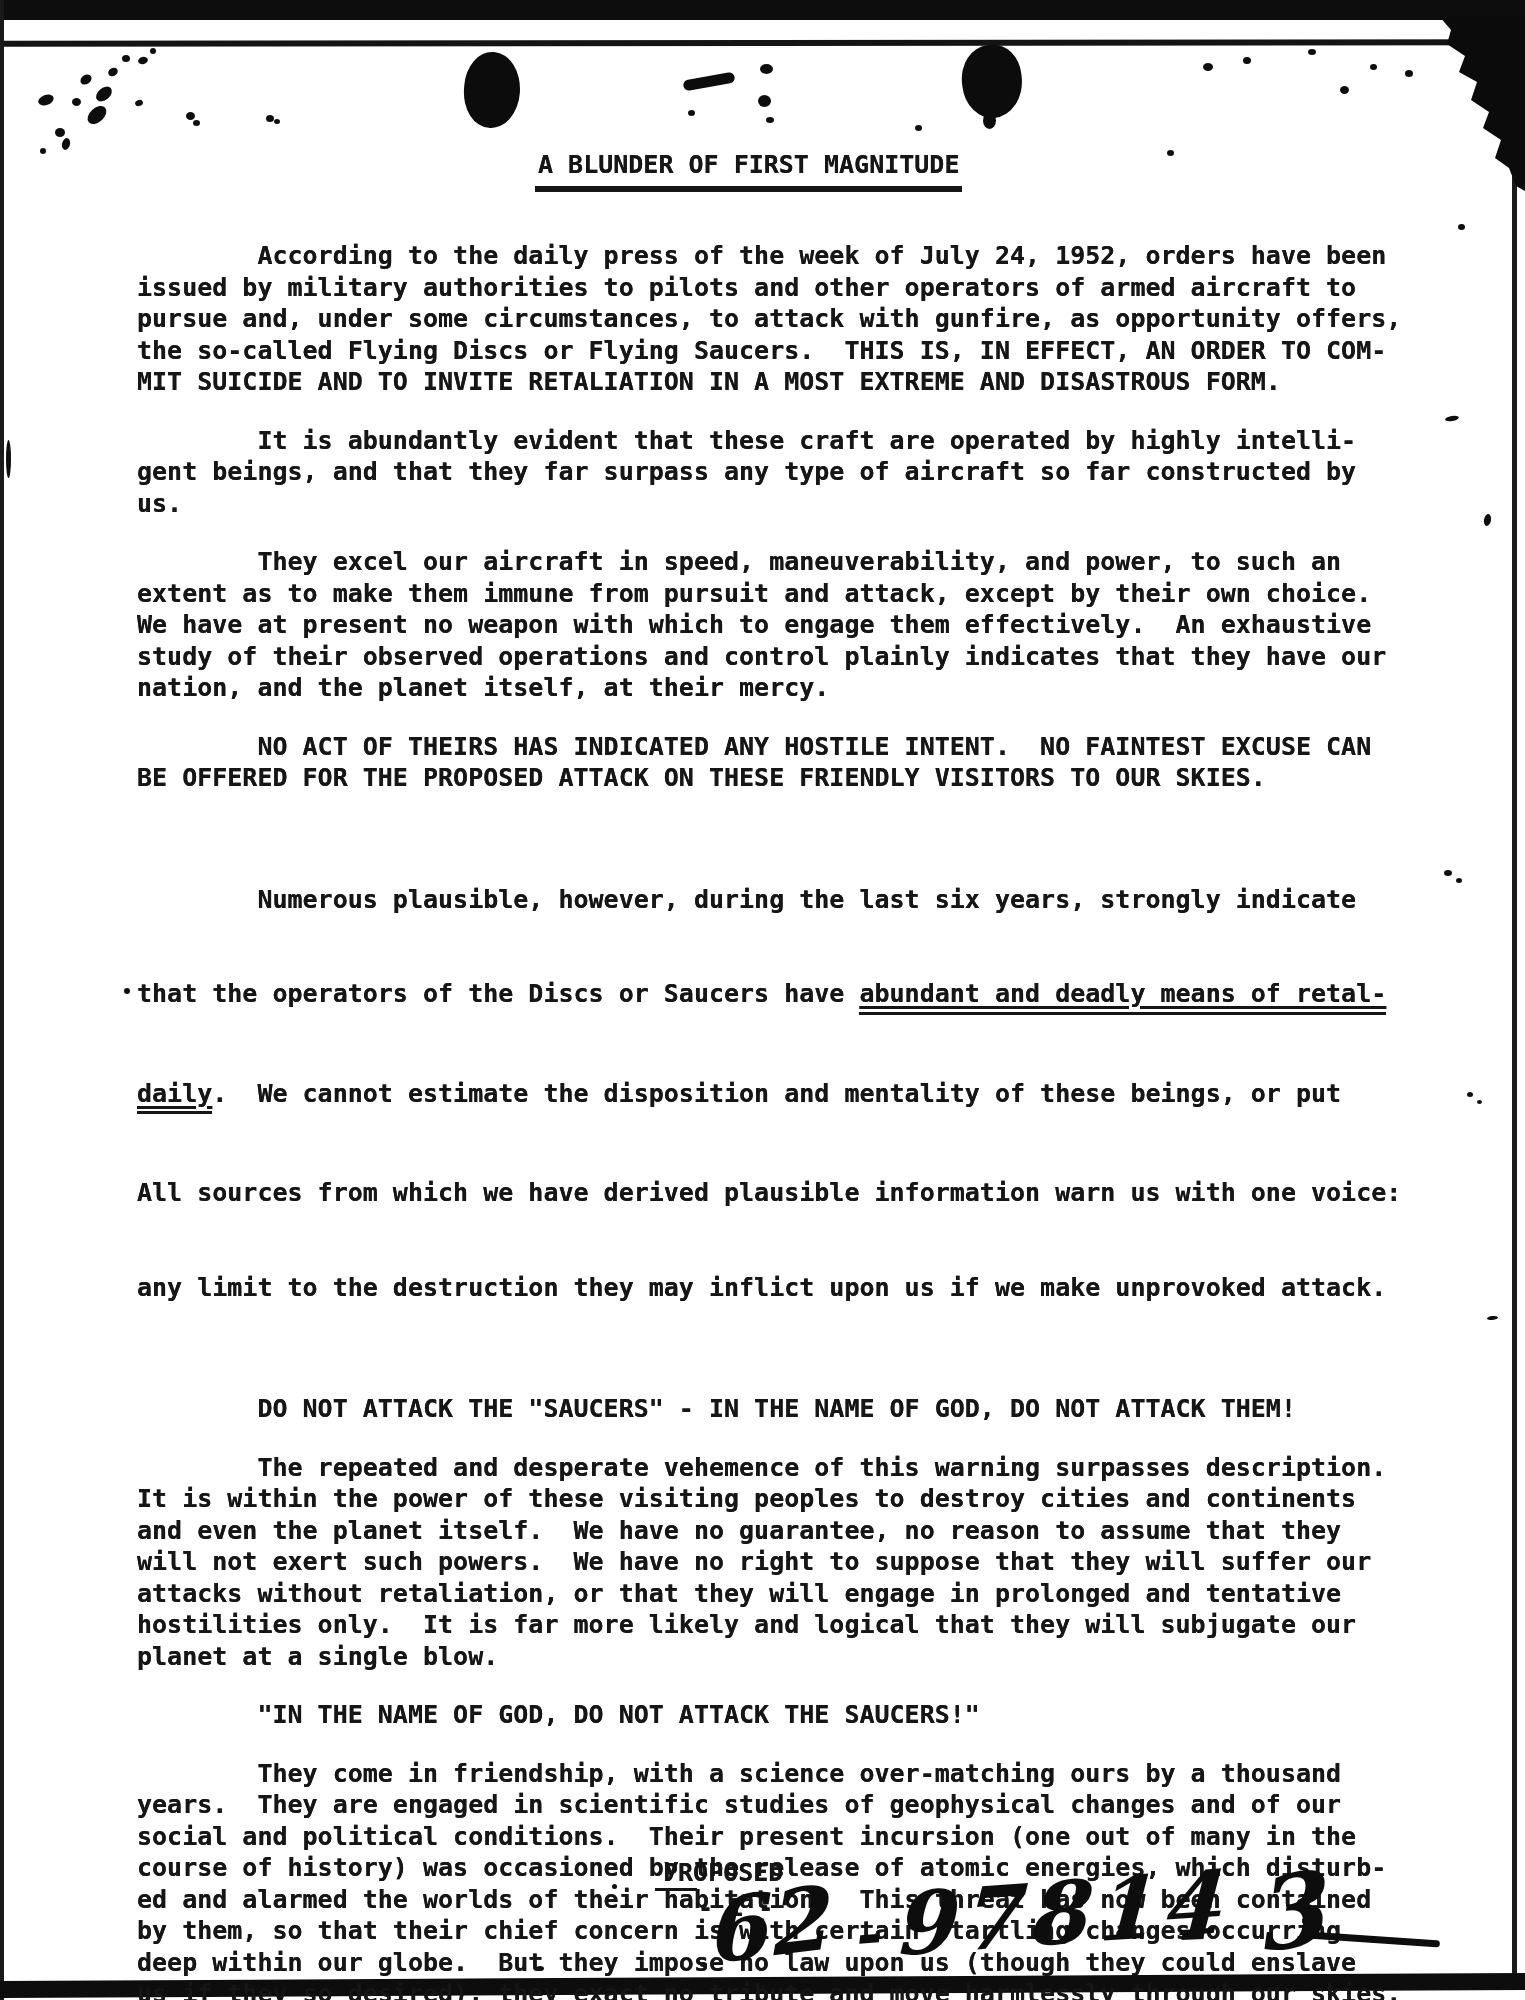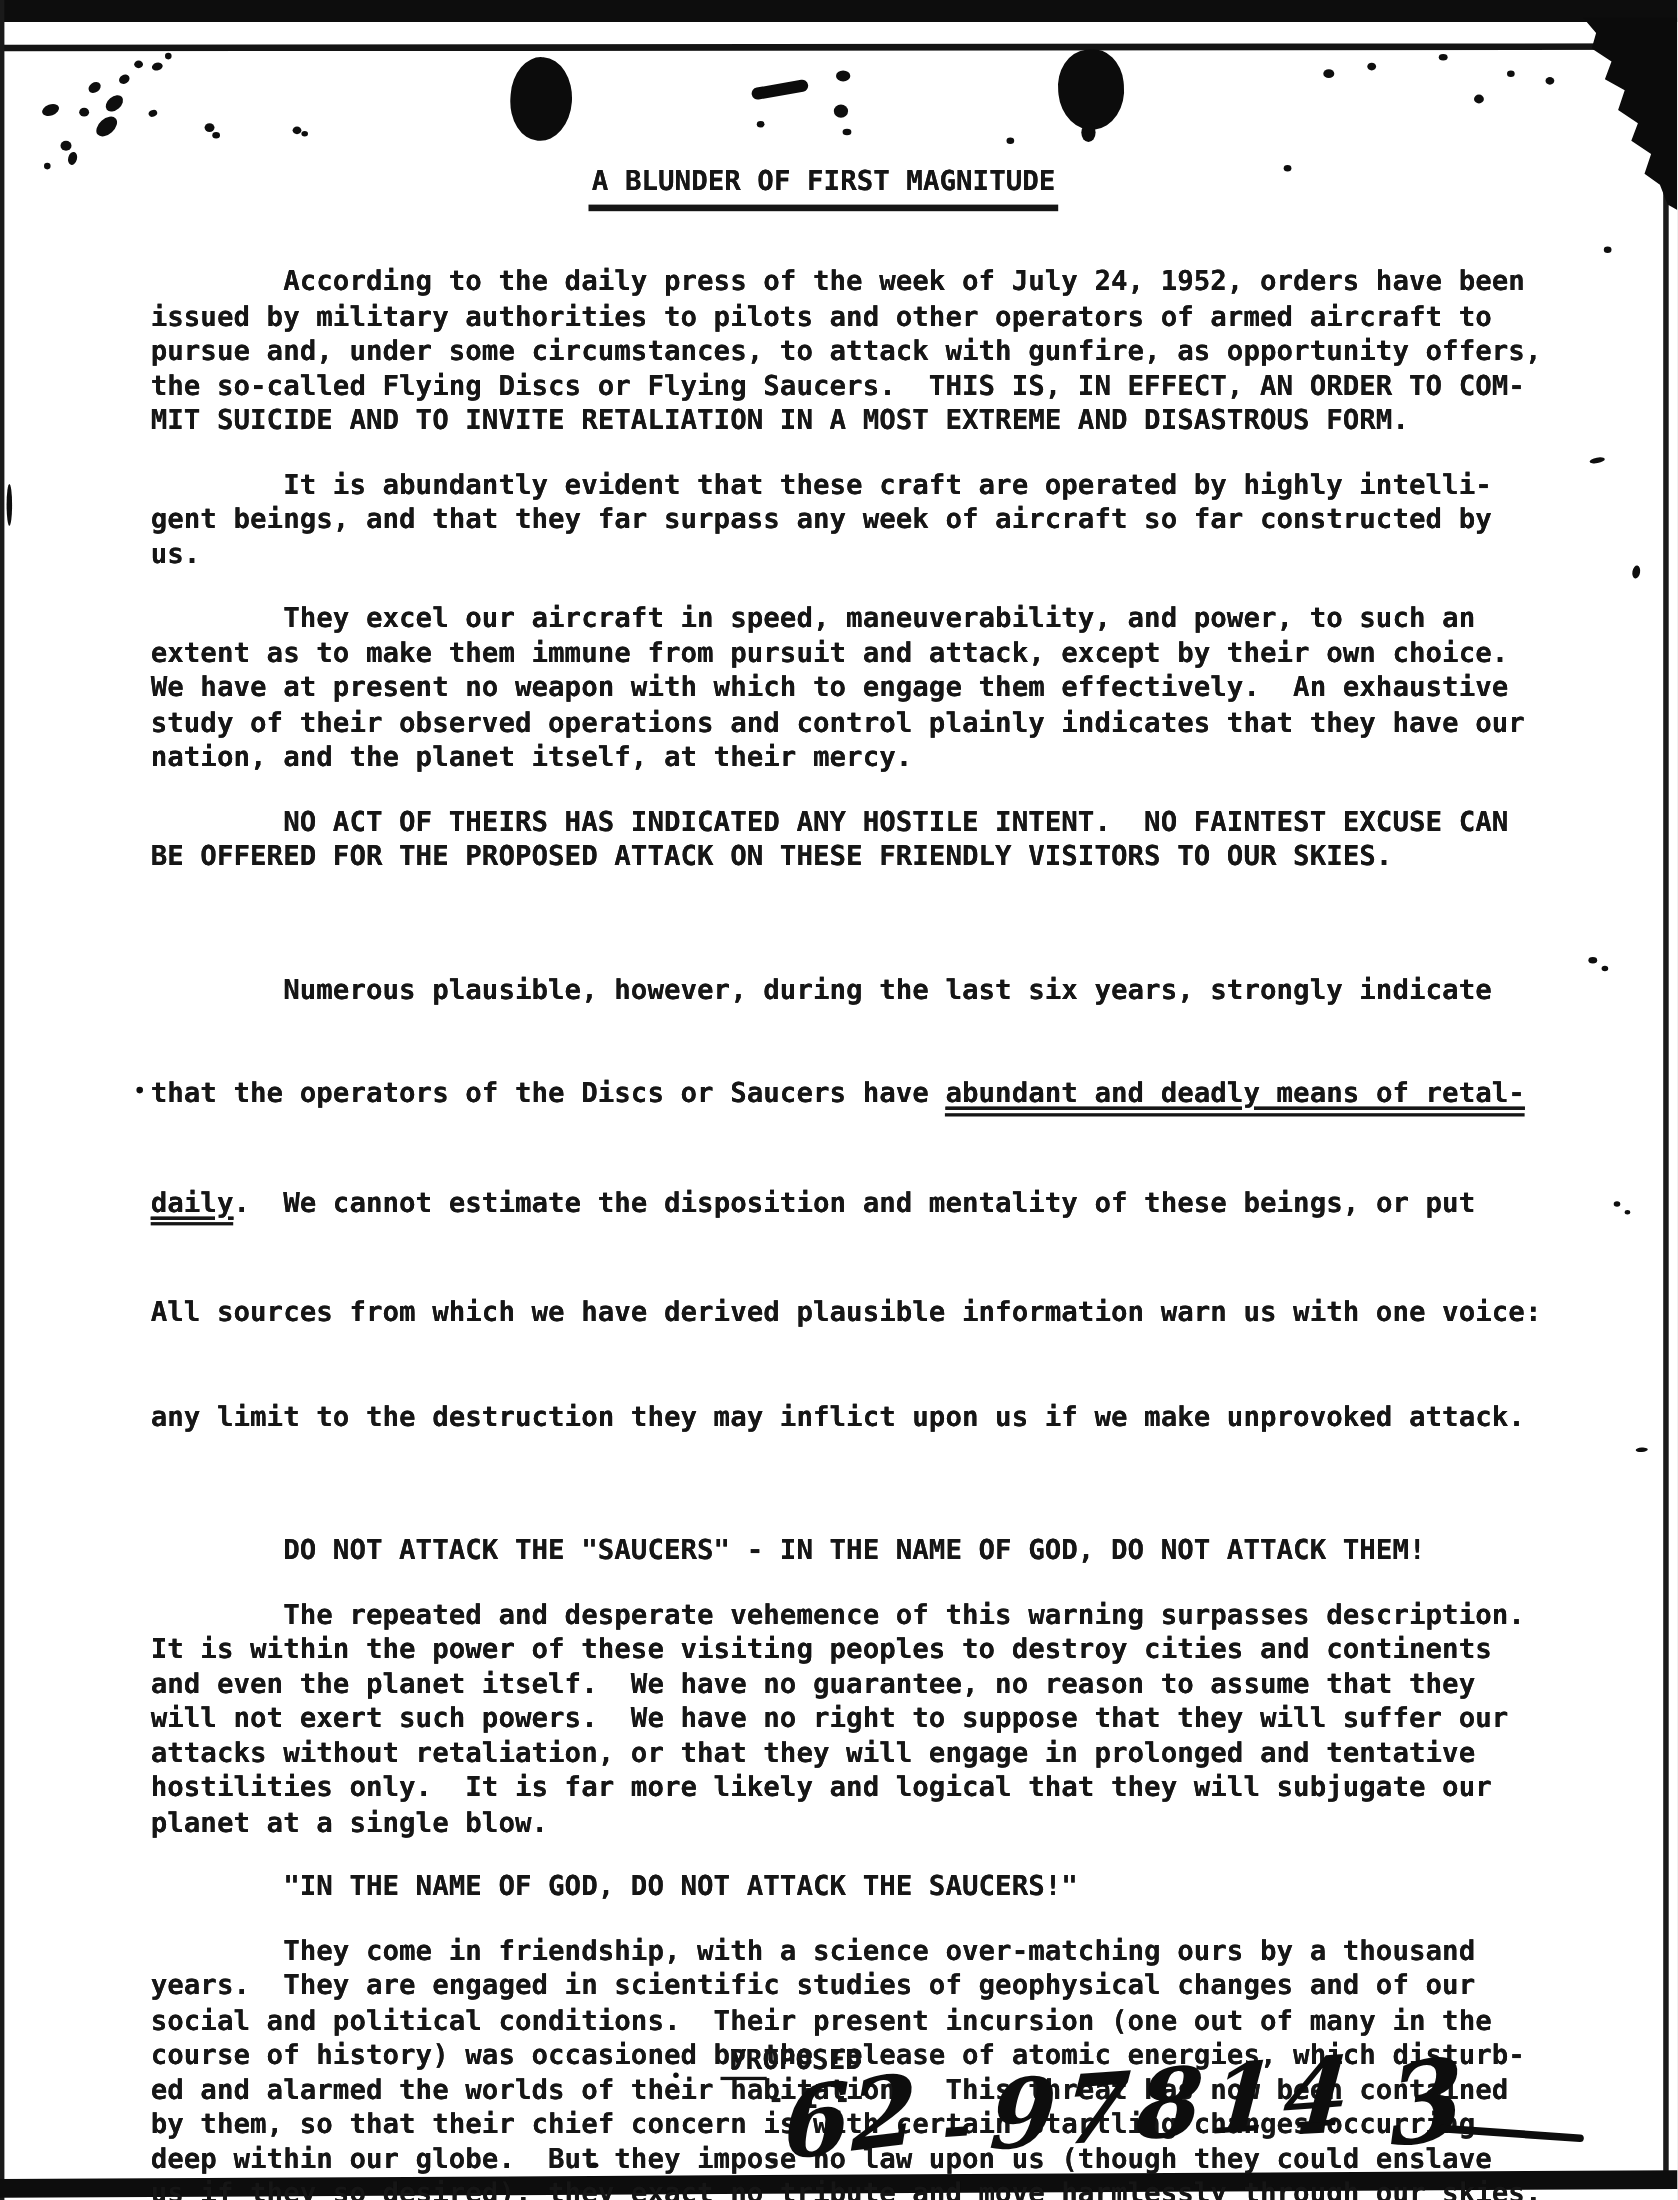--- a/index.html
+++ b/index.html
@@ -111,21 +111,21 @@
     <span class="title-text">A BLUNDER OF FIRST MAGNITUDE</span>
   </div>
 
   <div class="body-text typed">
     <div class="para">        According to the daily press of the week of July 24, 1952, orders have been
 issued by military authorities to pilots and other operators of armed aircraft to
 pursue and, under some circumstances, to attack with gunfire, as opportunity offers,
 the so-called Flying Discs or Flying Saucers.  THIS IS, IN EFFECT, AN ORDER TO COM-
 MIT SUICIDE AND TO INVITE RETALIATION IN A MOST EXTREME AND DISASTROUS FORM.</div>
     <div class="para">        It is abundantly evident that these craft are operated by highly intelli-
-gent beings, and that they far surpass any week of aircraft so far constructed by
+gent beings, and that they far surpass any type of aircraft so far constructed by
 us.</div>
     <div class="para">        They excel our aircraft in speed, maneuverability, and power, to such an
 extent as to make them immune from pursuit and attack, except by their own choice.
 We have at present no weapon with which to engage them effectively.  An exhaustive
 study of their observed operations and control plainly indicates that they have our
 nation, and the planet itself, at their mercy.</div>
     <div class="para">        NO ACT OF THEIRS HAS INDICATED ANY HOSTILE INTENT.  NO FAINTEST EXCUSE CAN
 BE OFFERED FOR THE PROPOSED ATTACK ON THESE FRIENDLY VISITORS TO OUR SKIES.</div>
     <div class="para">
       <div class="pline">        Numerous plausible, however, during the last six years, strongly indicate</div>

